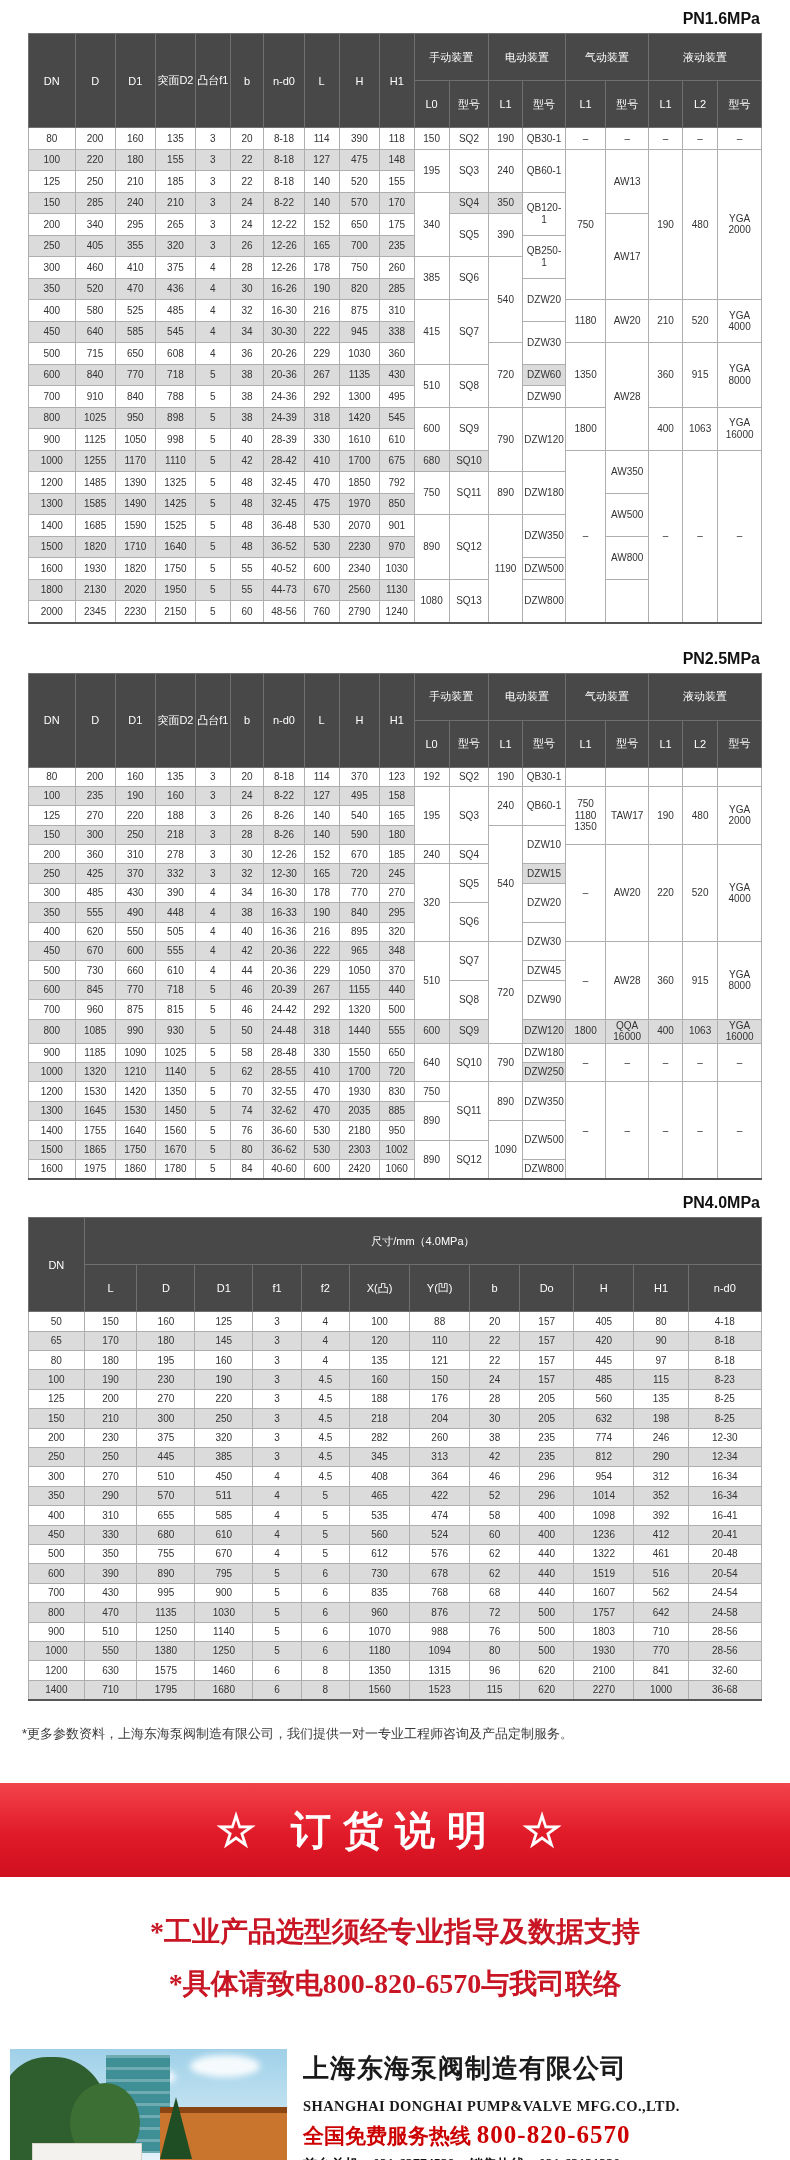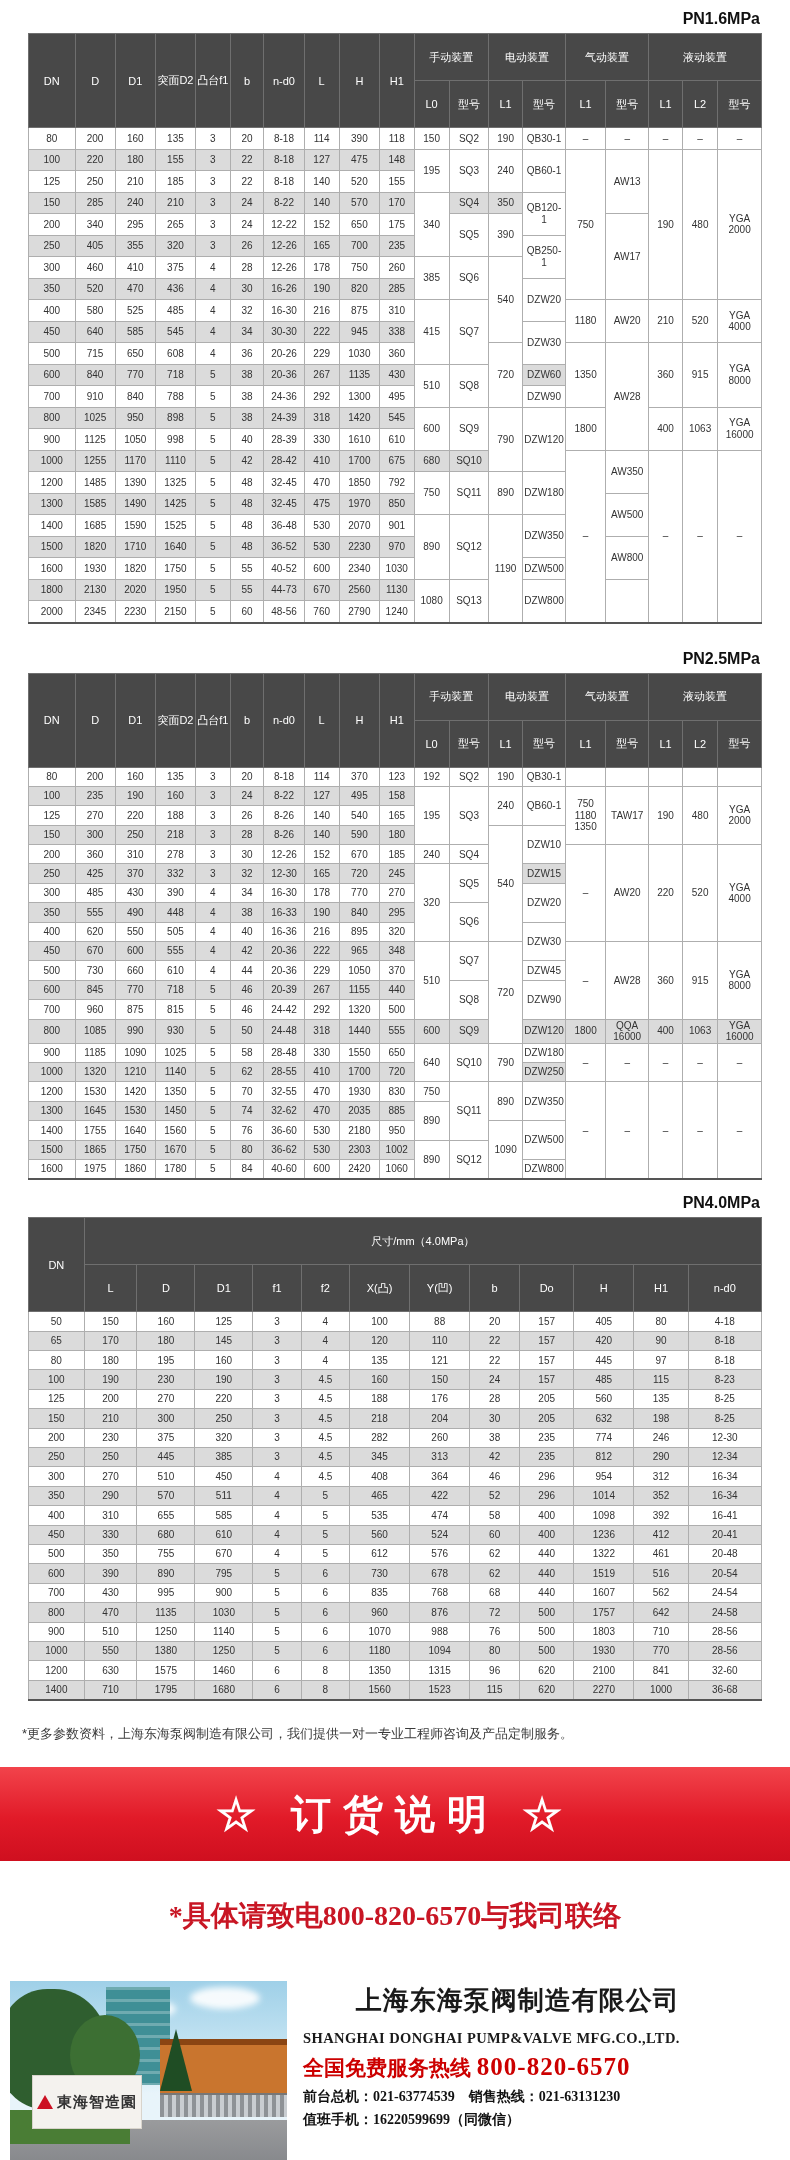--- a/index.html
+++ b/index.html
@@ -11,21 +11,21 @@
   table.grid{border-collapse:collapse;width:100%;table-layout:fixed;
              border:1px solid #8a8a8a;border-bottom:2px solid #555;}
   table.grid th{background:#484848;color:#fff;font-weight:normal;font-size:11px;
                 border:1px solid #6f6f6f;padding:8px 1px;height:30px;text-align:center;}
   table.grid td{border:1px solid #aeaeae;font-size:10px;color:#333;text-align:center;
                 padding:0 1px;white-space:pre-line;line-height:1.15;background:#fff;}
   .t0 td{height:20.5px;} .t1 td{height:18.4px;} .t2 td{height:18.4px;}
   table.grid tbody tr:nth-child(even) td{background:#dbdbdb;}
   table.grid tbody td.sp{background:#fff !important;vertical-align:middle;} 
   .note{font-size:13px;color:#3a3a3a;margin:24px 0 0 22px;}
-  .banner{margin-top:24px;height:94px;display:flex;align-items:center;justify-content:center;
+  .banner{margin-top:40px;height:94px;display:flex;align-items:center;justify-content:center;
           background:linear-gradient(180deg,#f2434b 0%,#e11a28 55%,#cf0f1f 100%);}
   .banner-text{color:#fff;font-size:40px;font-weight:bold;letter-spacing:12px;}
   .notices{margin-top:36px;text-align:center;}
   .notice-line{font-family:"Liberation Serif", serif;font-weight:900;font-size:28px;
                color:#c81624;margin:14px 0;}
   .footer{display:flex;margin:46px 10px 0 10px;}
   .photo{position:relative;width:277px;height:187px;overflow:hidden;flex:none;
          background:linear-gradient(180deg,#9fd0e8 0%,#cfe9f5 45%,#e8f4fa 60%);}
   .cloud{position:absolute;background:#fff;border-radius:50%;filter:blur(3px);opacity:.9;}
   .trees{position:absolute;left:-12px;top:8px;width:110px;height:120px;background:#2f5e2f;
@@ -44,21 +44,21 @@
   .road{position:absolute;left:0;bottom:0;width:100%;height:48px;
         background:linear-gradient(180deg,#9a9b9d,#84868a);}
   .lawn{position:absolute;left:0;bottom:24px;width:120px;height:34px;background:#4a7d35;
         border-radius:0 50% 0 0;}
   .sign{position:absolute;left:22px;top:94px;width:108px;height:52px;background:#f4f2ee;
         border:1px solid #d8d4cc;display:flex;align-items:center;justify-content:center;gap:4px;}
   .logo-tri{width:0;height:0;border-left:8px solid transparent;border-right:8px solid transparent;
             border-bottom:14px solid #cc1122;flex:none;}
   .sign-text{font-size:15px;font-weight:bold;color:#333;letter-spacing:1px;}
   .cinfo{margin-left:16px;padding-top:2px;}
-  .c-name{font-size:26px;font-weight:bold;color:#1a1a1a;letter-spacing:1px;text-align:right;}
+  .c-name{font-size:26px;font-weight:bold;color:#1a1a1a;letter-spacing:1px;}
   .c-name-en{font-family:"Liberation Serif", serif;font-size:14.5px;font-weight:bold;
              color:#1a1a1a;margin-top:12px;letter-spacing:.4px;}
   .c-hot{margin-top:6px;font-weight:bold;color:#cc0000;font-size:21px;}
   .c-hot .num{font-family:"Liberation Serif", serif;font-size:25px;letter-spacing:1px;}
   .c-lines{margin-top:4px;font-family:"Liberation Serif", serif;font-weight:700;
            font-size:14px;color:#111;line-height:1.62;}
 </style>
 </head>
 <body>
 
@@ -1219,20 +1219,21 @@
       </table>
     </div>
 
   <div class="note">*更多参数资料，上海东海泵阀制造有限公司，我们提供一对一专业工程师咨询及产品定制服务。</div>
 
   <div class="banner">
     <div class="banner-text">☆ 订货说明 ☆</div>
   </div>
 
   <div class="notices">
+    <div class="notice-line">*工业产品选型须经专业指导及数据支持</div>
     <div class="notice-line">*具体请致电800-820-6570与我司联络</div>
   </div>
 
   <div class="footer">
     <div class="photo">
       <div class="cloud" style="left:180px;top:6px;width:70px;height:22px;"></div>
       <div class="cloud" style="left:120px;top:20px;width:46px;height:16px;"></div>
       <div class="bldg-teal"></div>
       <div class="trees"></div>
       <div class="trees2"></div>

